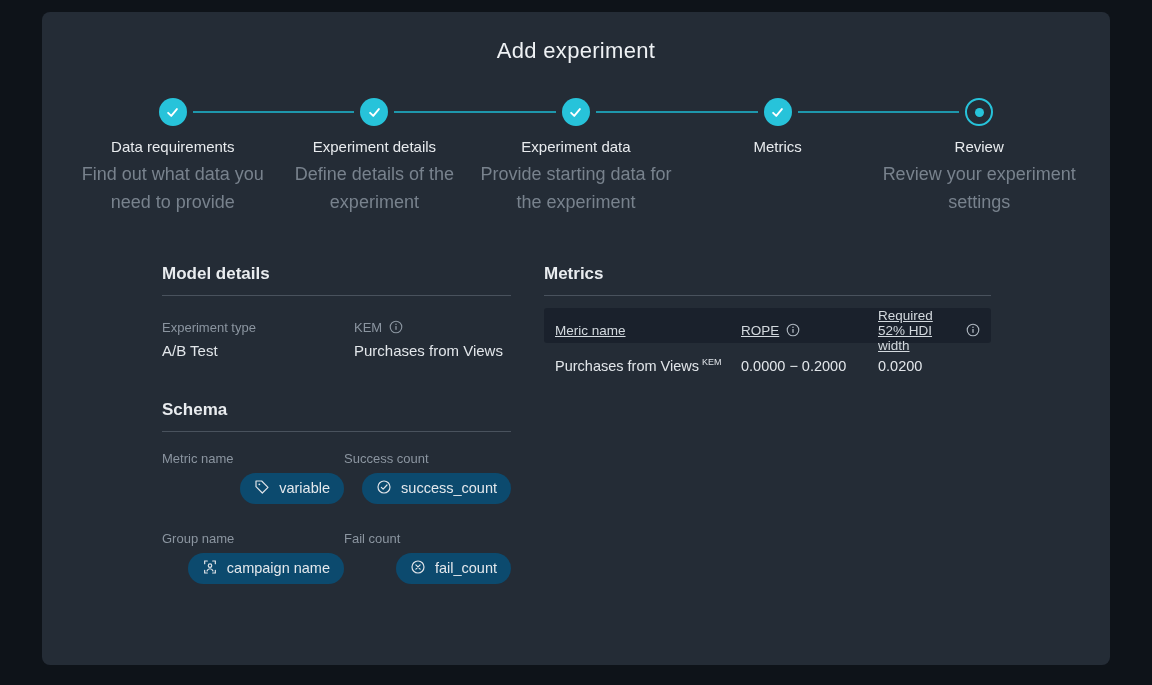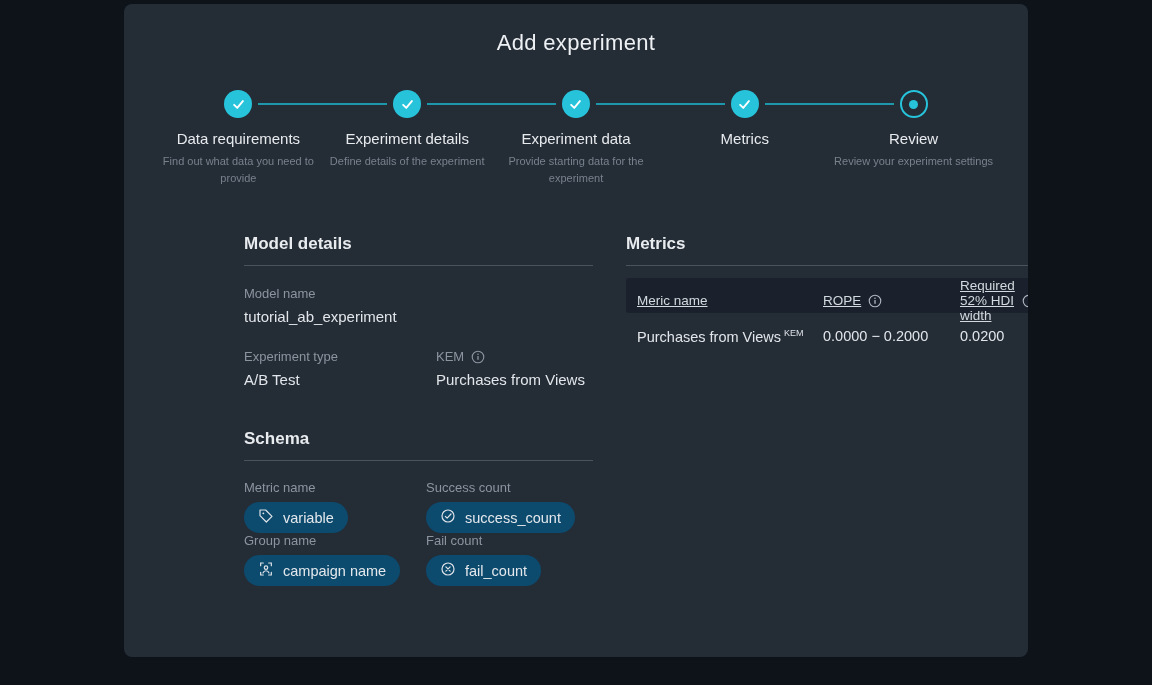--- a/index.html
+++ b/index.html
@@ -3,23 +3,23 @@
 <meta charset="utf-8">
 <style>
   * { box-sizing: border-box; margin: 0; padding: 0; }
   html, body { width: 1152px; height: 685px; overflow: hidden; }
   body {
     background: #0e1319;
     font-family: "Liberation Sans", sans-serif;
     color: #e2e6ea;
   }
   .panel {
-    width: 904px;
+    width: 1068px;
     height: 653px;
-    margin: 4px auto 0;
+    margin: 12px auto 0;
     background: #242c36;
     border-radius: 8px;
     position: relative;
     overflow: hidden;
   }
   .page-title {
     text-align: center;
     padding-top: 26px;
     font-size: 22px;
     font-weight: 400;
@@ -68,21 +68,21 @@
     border-radius: 50%;
     background: #27c3da;
   }
   .step-label {
     margin-top: 12px;
     font-size: 15px;
     color: #e8ebee;
   }
   .step-desc {
     margin: 6px auto 0;
-    font-size: 11px;
+    font-size: 18px;
     line-height: 1.55;
     color: #78828d;
     max-width: 200px;
   }
   
   .content {
     display: flex;
     gap: 33px;
     padding: 47px 119px 0 120px;
   }
@@ -108,21 +108,23 @@
   .type-row {
     display: grid;
     grid-template-columns: 192px 1fr;
     margin-top: 24px;
   }
   
   .schema-section { margin-top: 41px; }
   .schema-grid {
     display: grid;
     grid-template-columns: 182px 1fr;
+    row-gap: 27px;
     margin-top: 19px;
+    text-align: right;
   }
   .chip {
     display: inline-flex;
     align-items: center;
     gap: 9px;
     background: #0c4a6e;
     border-radius: 16px;
     padding: 6px 14px;
     font-size: 14.5px;
     color: #e4e8ec;
@@ -215,24 +217,20 @@
     </div>
 
   </div>
 
   <div class="content">
 
     <div class="col-left">
 
       <div class="section-heading">Model details</div>
 
-      <div class="model-name-block">
-        <div class="field-label">Model name</div>
-        <div class="field-value">tutorial_ab_experiment</div>
-      </div>
 
       <div class="type-row">
         <div>
           <div class="field-label">Experiment type</div>
           <div class="field-value">A/B Test</div>
         </div>
         <div>
           <div class="field-label">
             <span>KEM</span>
             <span class="info-icon">

